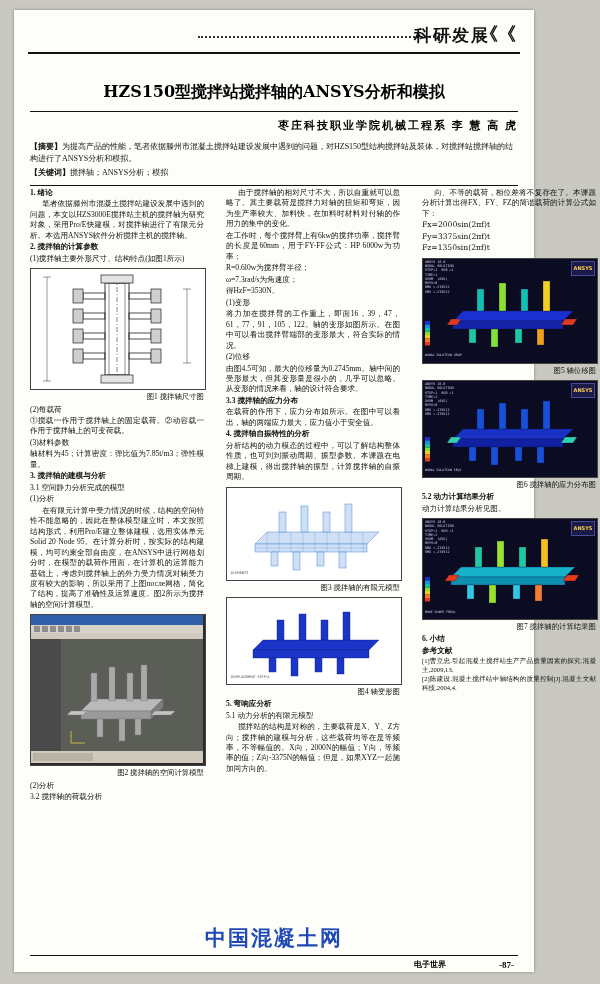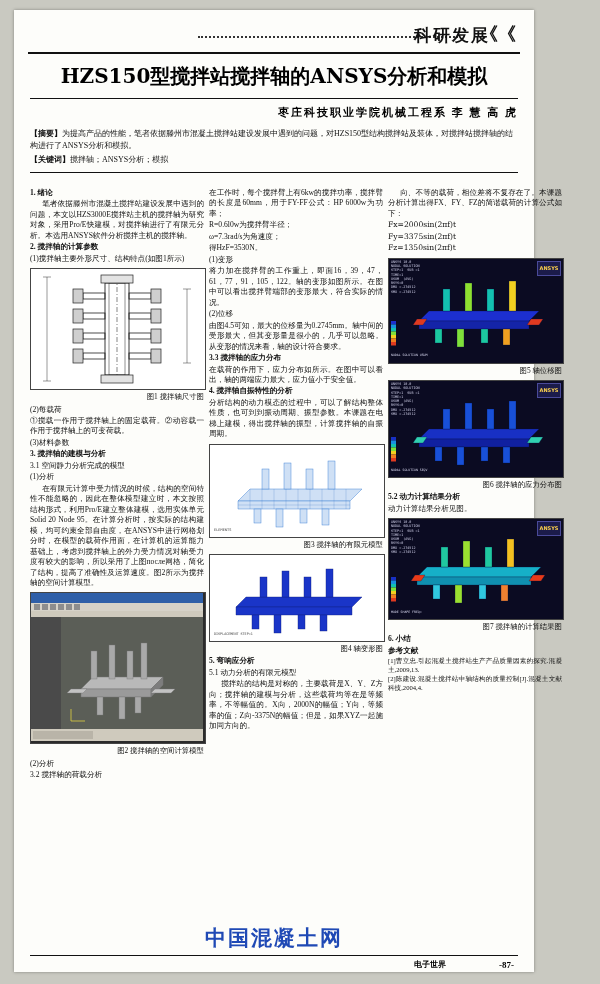--- a/index.html
+++ b/index.html
@@ -25,37 +25,37 @@
     position:absolute;right:30px;top:8px;font-size:17px;font-weight:bold;
     letter-spacing:2px;color:#111;font-family:"DejaVu Serif",serif;
   }
   .hdr-mark{
     position:absolute;right:4px;top:6px;font-size:18px;font-weight:bold;color:#111;
   }
   .hdr-rule{
     position:absolute;left:0;right:0;top:36px;border-top:2px solid #111;
   }
   .title{
-    margin:7px 16px 0 16px;text-align:center;font-size:20px;font-weight:bold;
+    margin:26px 16px 0 16px;text-align:center;font-size:16px;font-weight:bold;
     font-family:"DejaVu Serif",serif;color:#000;letter-spacing:0px;
   }
   .title-rule{margin:8px 16px 0 16px;border-top:1px solid #111;}
   .authors{
     margin:6px 16px 0 16px;text-align:right;font-size:11px;font-weight:bold;
     letter-spacing:2px;
   }
   .abs-block{margin:8px 16px 0 16px;font-size:8px;line-height:1.45;color:#111;}
   .abs-block b{font-weight:bold;}
   .kw{margin-top:3px;}
   .head-rule2{margin:6px 16px 0 16px;border-top:1px solid #111;}
 
   
   .cols{
     position:absolute;left:16px;top:178px;width:540px;height:756px;
-    display:flex;gap:5px;
+    display:flex;gap:22px;
   }
   .col{width:174px;position:relative;font-size:7.6px;line-height:1.38;color:#111;text-align:justify;}
   .col p{margin:0 0 1px 0;}
   .col .h{font-weight:bold;}
   .indent{text-indent:1.6em;}
 
   
   .fig{margin:4px 0 2px 0;}
   .figbox{
     width:100%;border:1px solid #444;background:#fff;position:relative;overflow:hidden;
@@ -179,20 +179,21 @@
             <line x1="152" y1="20" x2="160" y2="20" stroke="#333" stroke-width="0.5"></line>
             <line x1="152" y1="94" x2="160" y2="94" stroke="#333" stroke-width="0.5"></line>
           </svg>
         </div>
         <div class="figcap">图1 搅拌轴尺寸图</div>
       </div>
 
       <p>(2)每载荷</p>
       <p>①搅载一作用于搅拌轴上的固定载荷。②动容载一作用于搅拌轴上的可变荷载。</p>
       <p>(3)材料参数</p>
+      <p>轴材料为45；计算密度：弹比值为7.85t/m3；弹性模量。</p>
       <p class="h">3. 搅拌轴的建模与分析</p>
       <p>3.1 空间静力分析完成的模型</p>
       <p>(1)分析</p>
       <p class="indent">在有限元计算中受力情况的时候，结构的空间特性不能忽略的，因此在整体模型建立时，本文按照结构形式，利用Pro/E建立整体建模，选用实体单元Solid 20 Node 95。在计算分析时，按实际的结构建模，均可约束全部自由度，在ANSYS中进行网格划分时，在模型的载荷作用面，在计算机的运算能力基础上，考虑到搅拌轴上的外力受力情况对轴受力度有较大的影响，所以采用了上图после网格，简化了结构，提高了准确性及运算速度。图2所示为搅拌轴的空间计算模型。</p>
 
       <div class="fig">
         <div class="figbox fig2">
           <svg width="172" height="148" viewBox="0 0 172 148">
             <rect x="0" y="0" width="172" height="148" fill="#3c3c3c"></rect>
             <rect x="0" y="0" width="172" height="10" fill="#2f5fa8"></rect>
@@ -235,20 +236,21 @@
           </svg>
         </div>
         <div class="figcap">图2 搅拌轴的空间计算模型</div>
       </div>
 
       <p>(2)分析</p>
       <p>3.2 搅拌轴的荷载分析</p>
     </div>
 
     <div class="col">
+      <p class="indent">由于搅拌轴的相对尺寸不大，所以自重就可以忽略了。其主要载荷是搅拌力对轴的扭矩和弯矩，因为生产率较大、加料快，在加料时材料对付轴的作用力的集中的变化。</p>
       <p>在工作时，每个搅拌臂上有6kw的搅拌功率，搅拌臂的长度是60mm，用于FY-FF公式：HP 6000w为功率；</p>
       <p>R=0.6l0w为搅拌臂半径；</p>
       <p>ω=7.3rad/s为角速度；</p>
       <p>得HzF=3530N。</p>
       <p>(1)变形</p>
       <p>将力加在搅拌臂的工作重上，即面16，39，47，61，77，91，105，122。轴的变形如图所示。在图中可以看出搅拌臂端部的变形最大，符合实际的情况。</p>
       <p>(2)位移</p>
       <p>由图4.5可知，最大的位移量为0.2745mm。轴中间的受形最大，但其变形量是很小的，几乎可以忽略。从变形的情况来看，轴的设计符合要求。</p>
       <p class="h">3.3 搅拌轴的应力分布</p>
       <p>在载荷的作用下，应力分布如所示。在图中可以看出，轴的两端应力最大，应力值小于安全值。</p>

